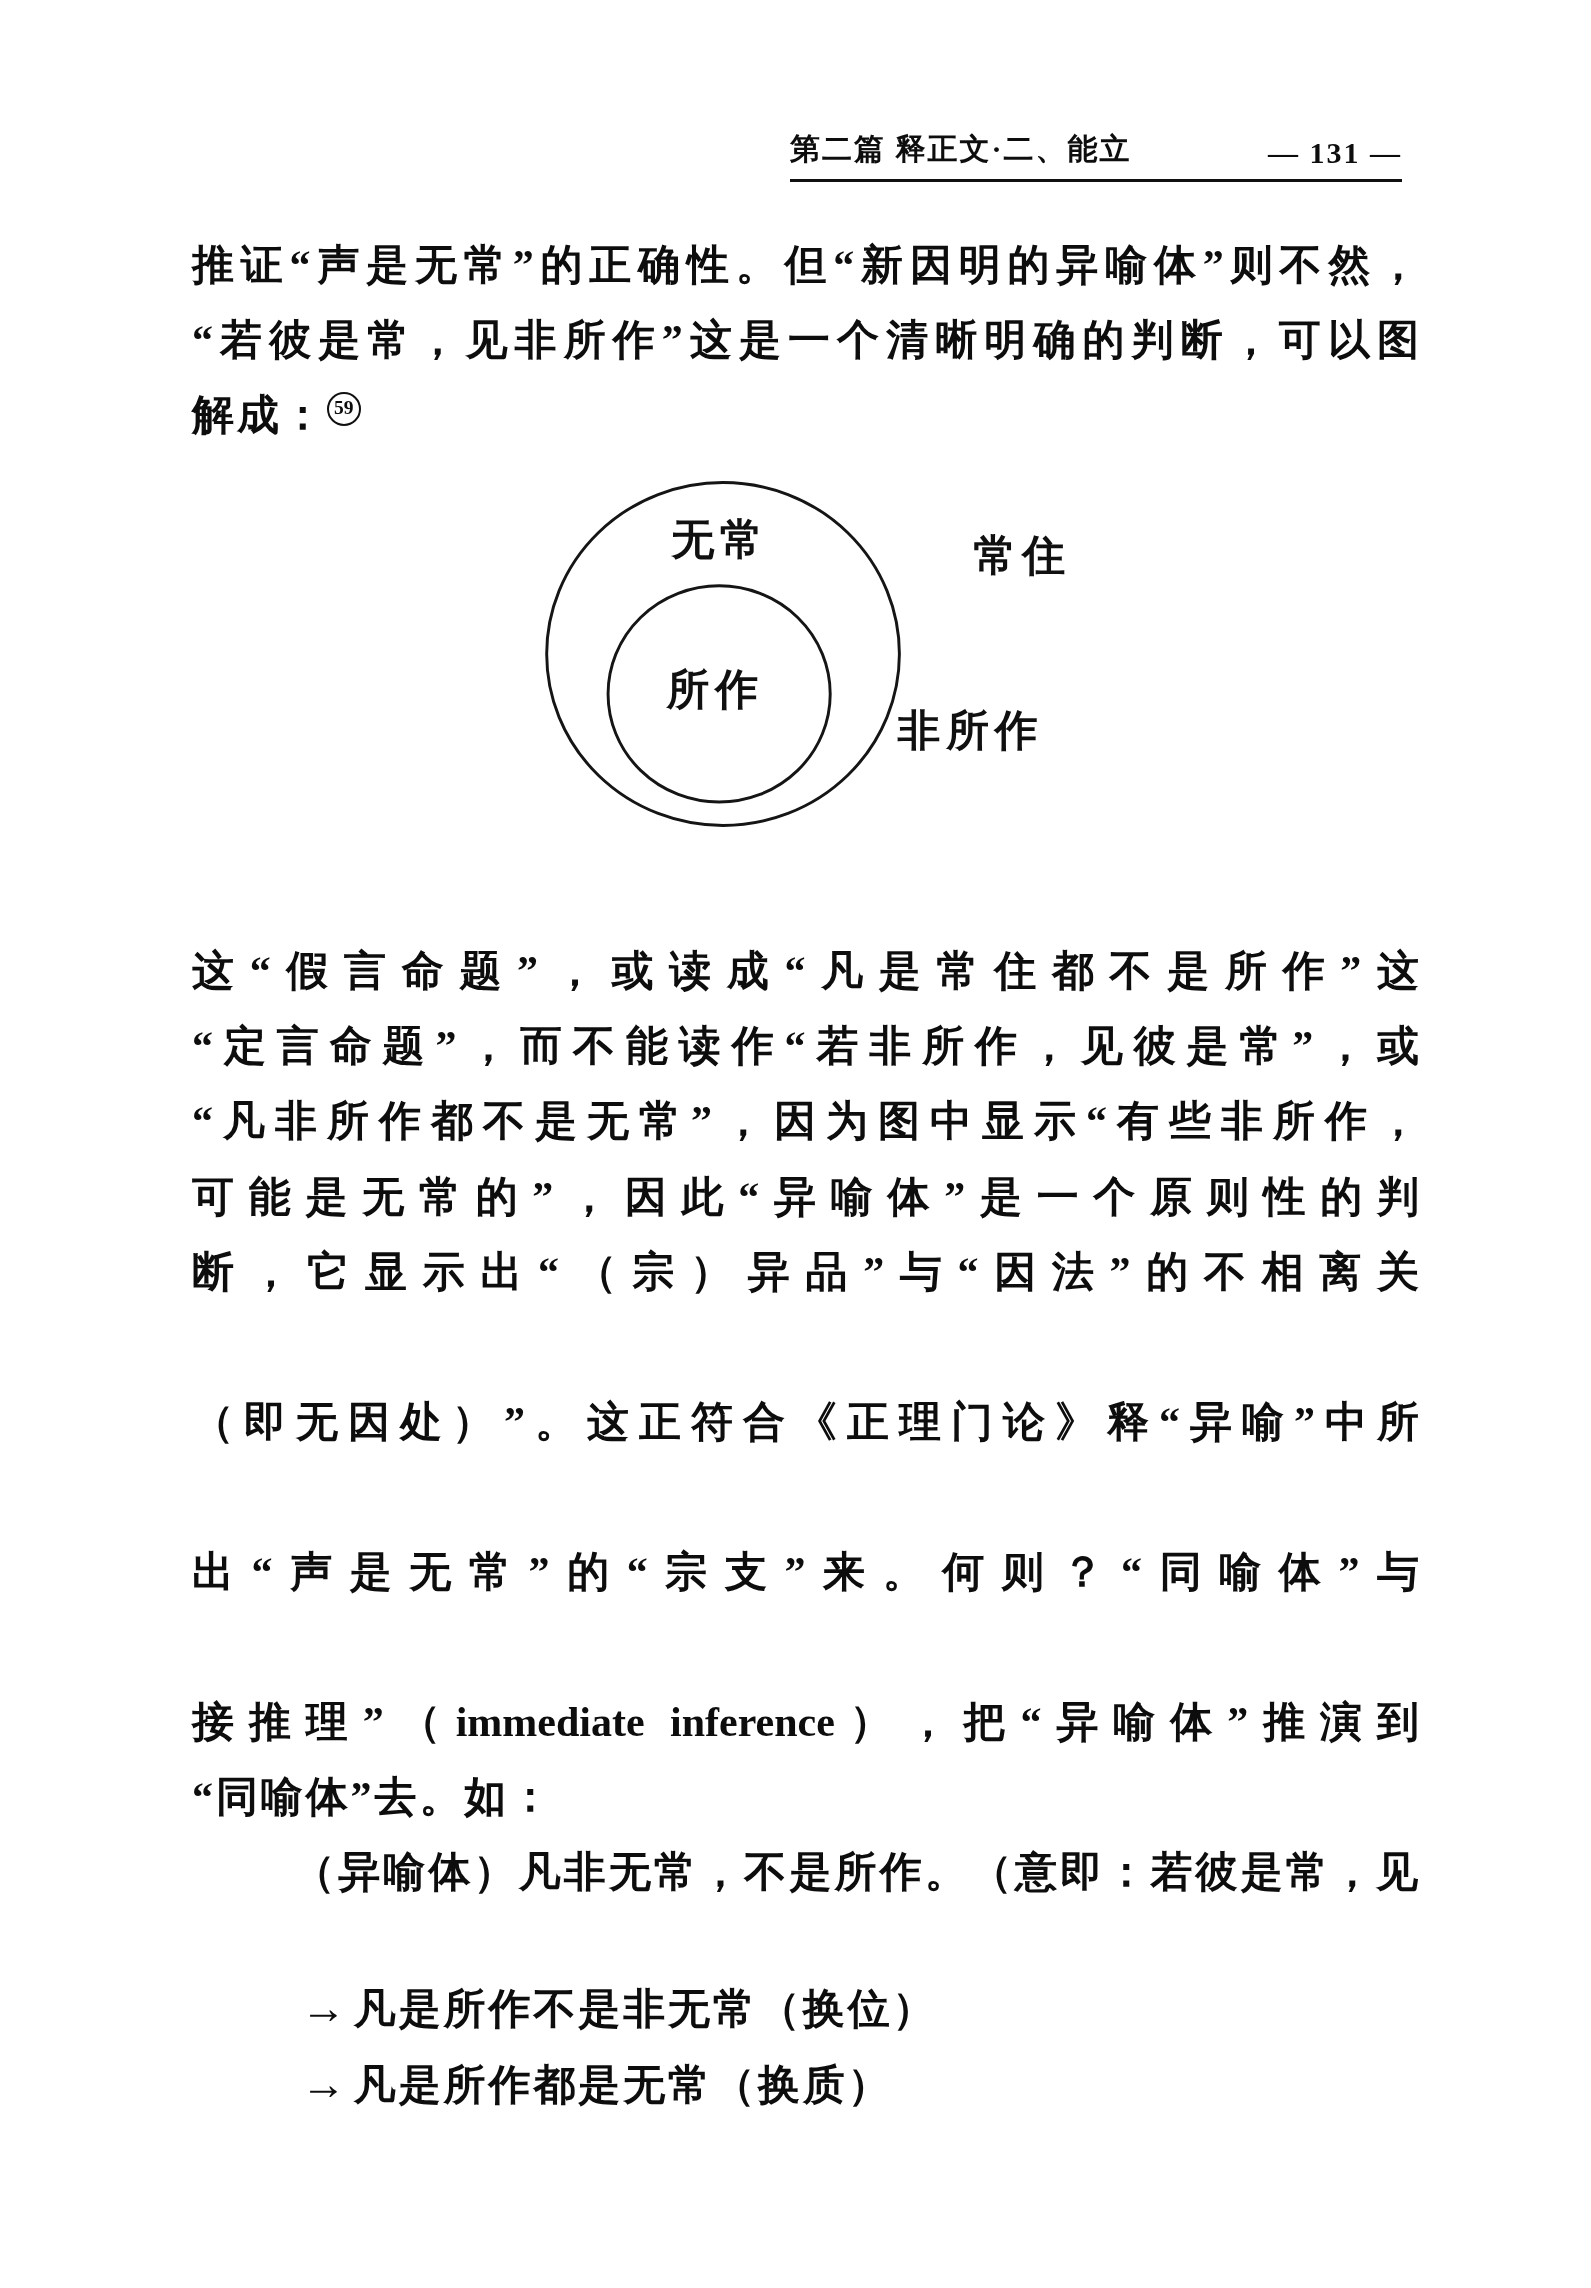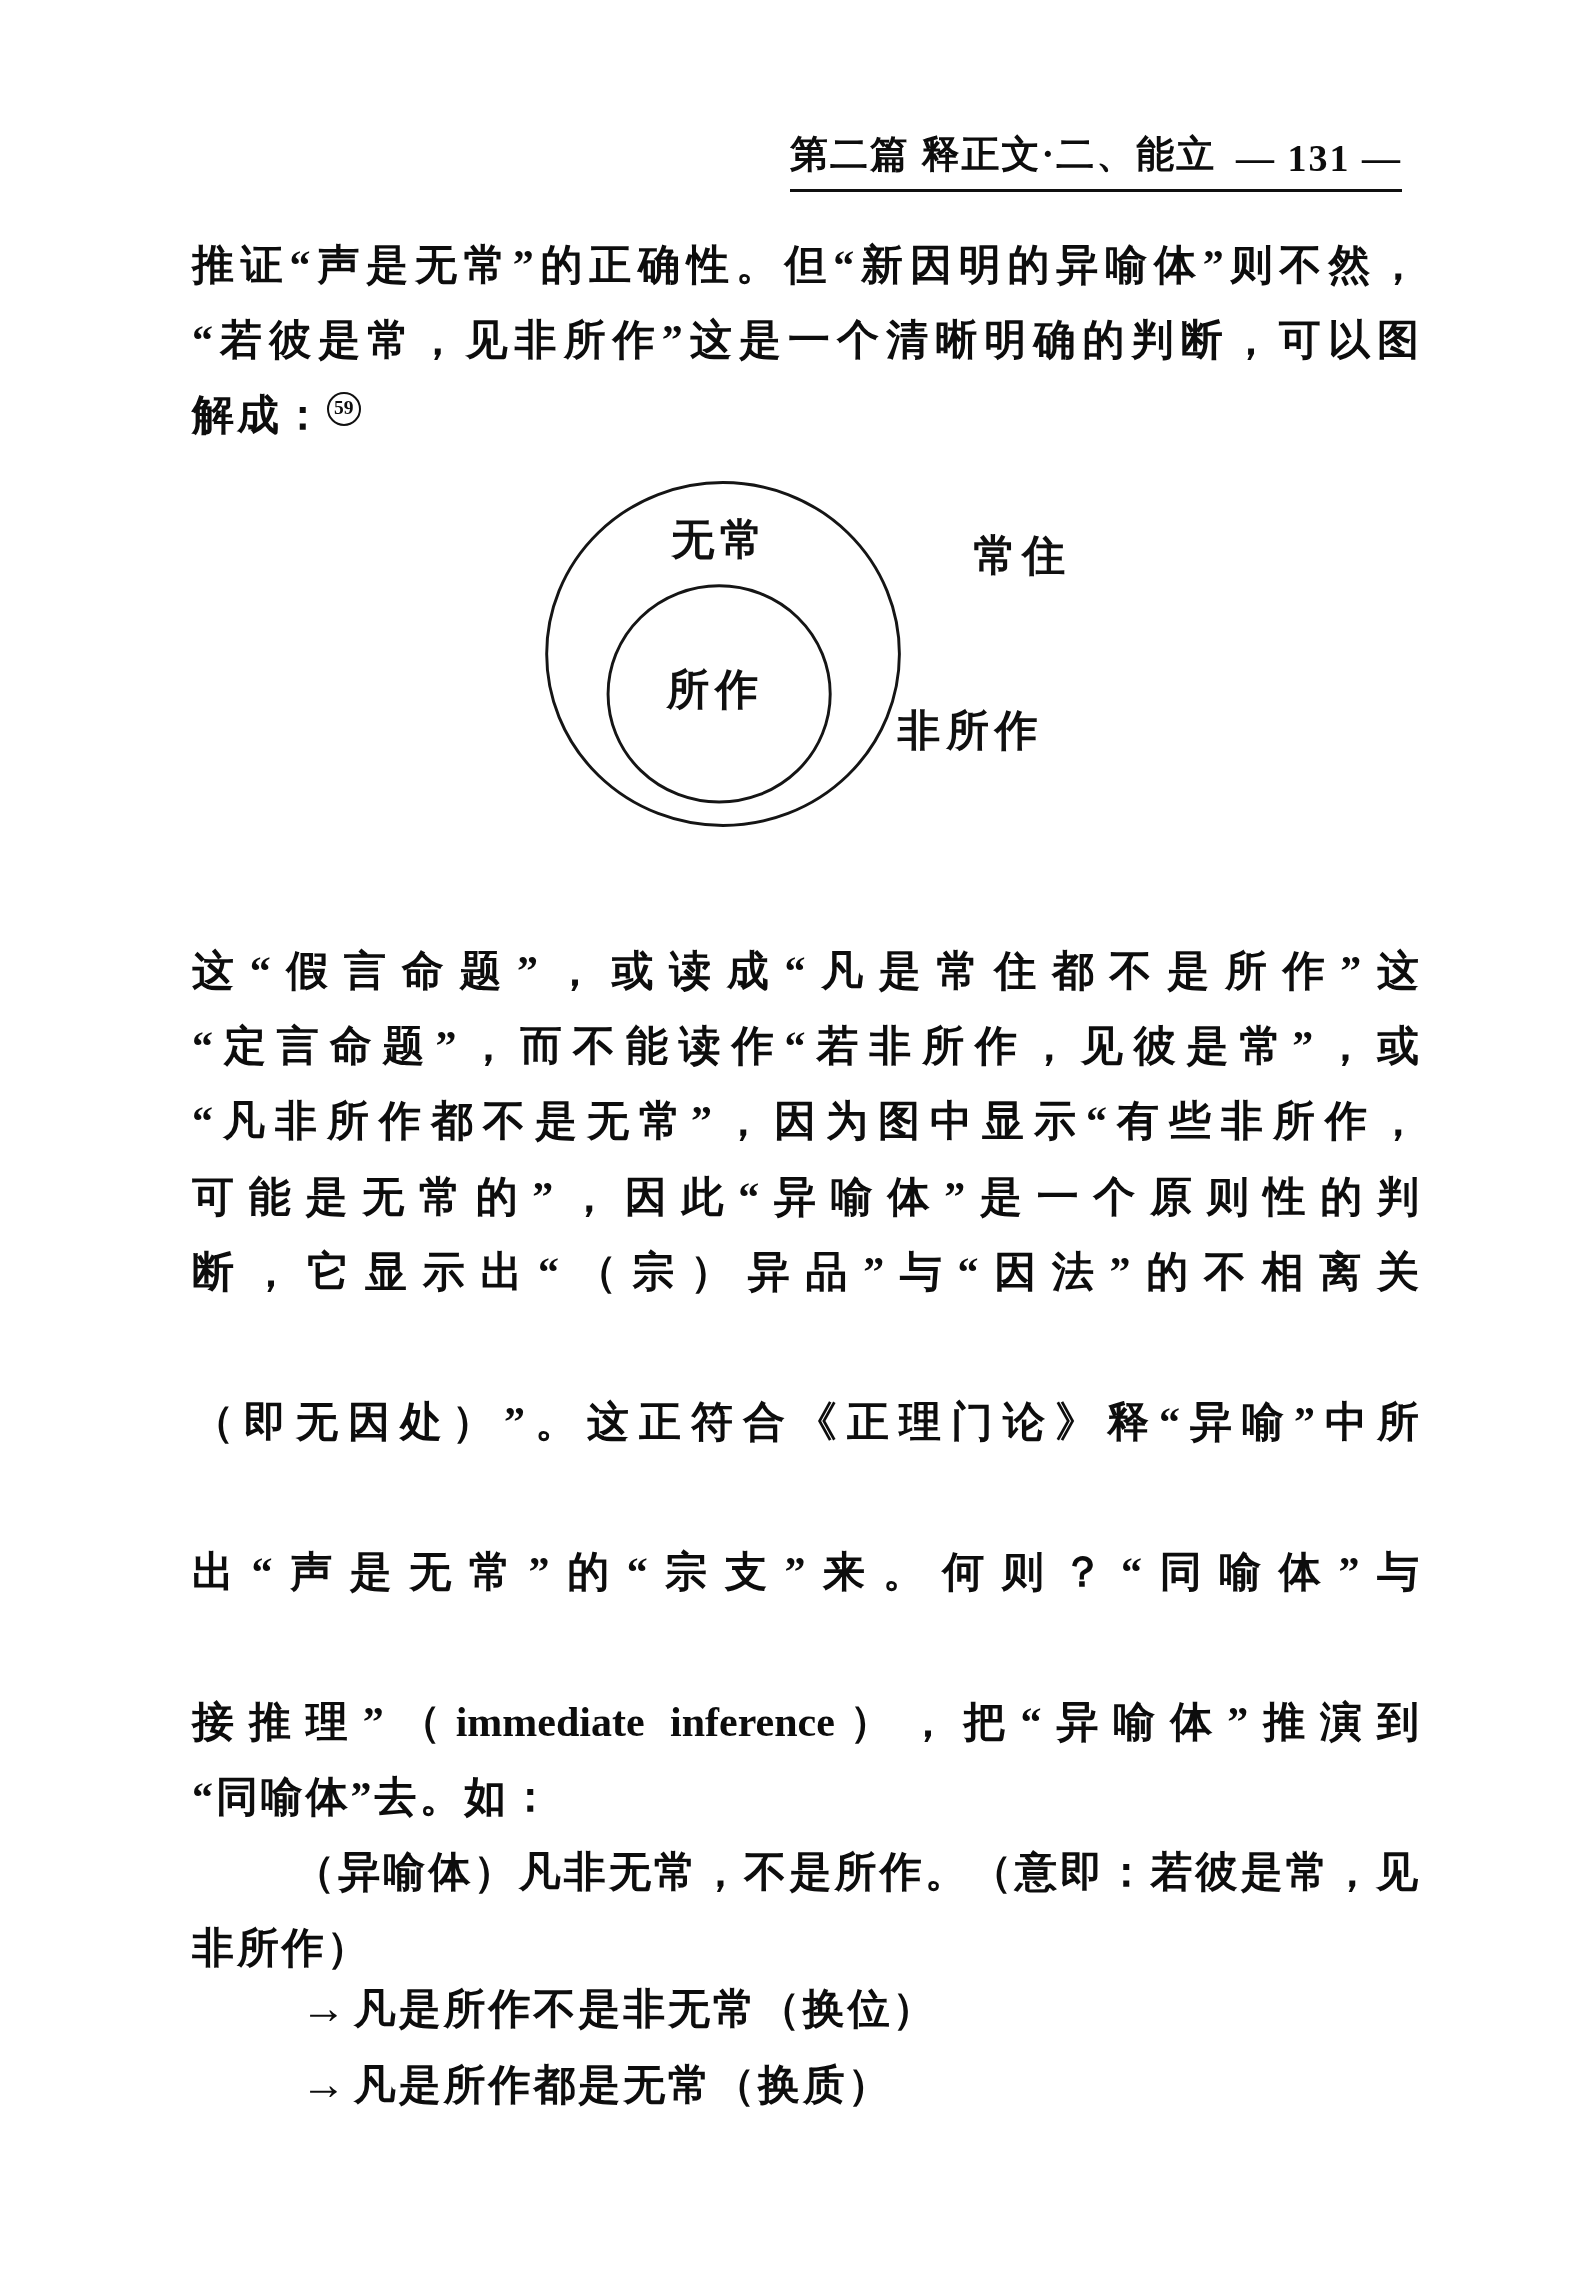--- a/index.html
+++ b/index.html
@@ -4,21 +4,21 @@
 <style>
   html,body{margin:0;padding:0;background:#e9e9e9;}
   .page{
     position:relative;width:1592px;height:2289px;background:#ffffff;
     font-family:"Liberation Serif","DejaVu Serif",serif;
     color:#0d0d0d;font-weight:600;overflow:hidden;
   }
   .header{
     position:absolute;left:790px;top:129px;width:612px;
     display:flex;justify-content:space-between;align-items:flex-end;
-    font-size:38px;letter-spacing:2px;
+    font-size:30px;letter-spacing:2px;
     border-bottom:3.9px solid #101010;padding-bottom:8.8px;white-space:nowrap;
   }
   .line{
     position:absolute;left:192px;width:1227px;height:75px;line-height:75px;
     font-size:42px;white-space:nowrap;
   }
   .j{ 
     white-space:normal;text-align:justify;text-align-last:justify;
     text-justify:inter-character;
   }
@@ -68,21 +68,20 @@
   <div class="line j" style="top:1009px">“定言命题”，而不能读作“若非所作，见彼是常”，或</div>
   <div class="line j" style="top:1084px">“凡非所作都不是无常”，因为图中显示“有些非所作，</div>
   <div class="line j" style="top:1235px">断，它显示出“（宗）异品”与“因法”的不相离关</div>
   <div class="line j" style="top:1160px">可能是无常的”，因此“异喻体”是一个原则性的判</div>
   <div class="line j" style="top:1385px">（即无因处）”。这正符合《正理门论》释“异喻”中所</div>
   <div class="line j" style="top:1535px">出“声是无常”的“宗支”来。何则？“同喻体”与</div>
   <div class="line j" style="top:1685px">接推理”（immediate inference），把“异喻体”推演到</div>
   <div class="line ls" style="top:1760px">“同喻体”去。如：</div>
 
   <div class="line j ind" style="top:1835px">（异喻体）凡非无常，不是所作。（意即：若彼是常，见</div>
-  <div class="line ls" style="top:1911px">非所作）</div>
 
   <div class="line arrow-line" style="top:1971px">
     <span class="arr">→</span><span>凡是所作不是非无常（换位）</span>
   </div>
   <div class="line arrow-line" style="top:2047px">
     <span class="arr">→</span><span>凡是所作都是无常（换质）</span>
   </div>
 
 </div>
 

